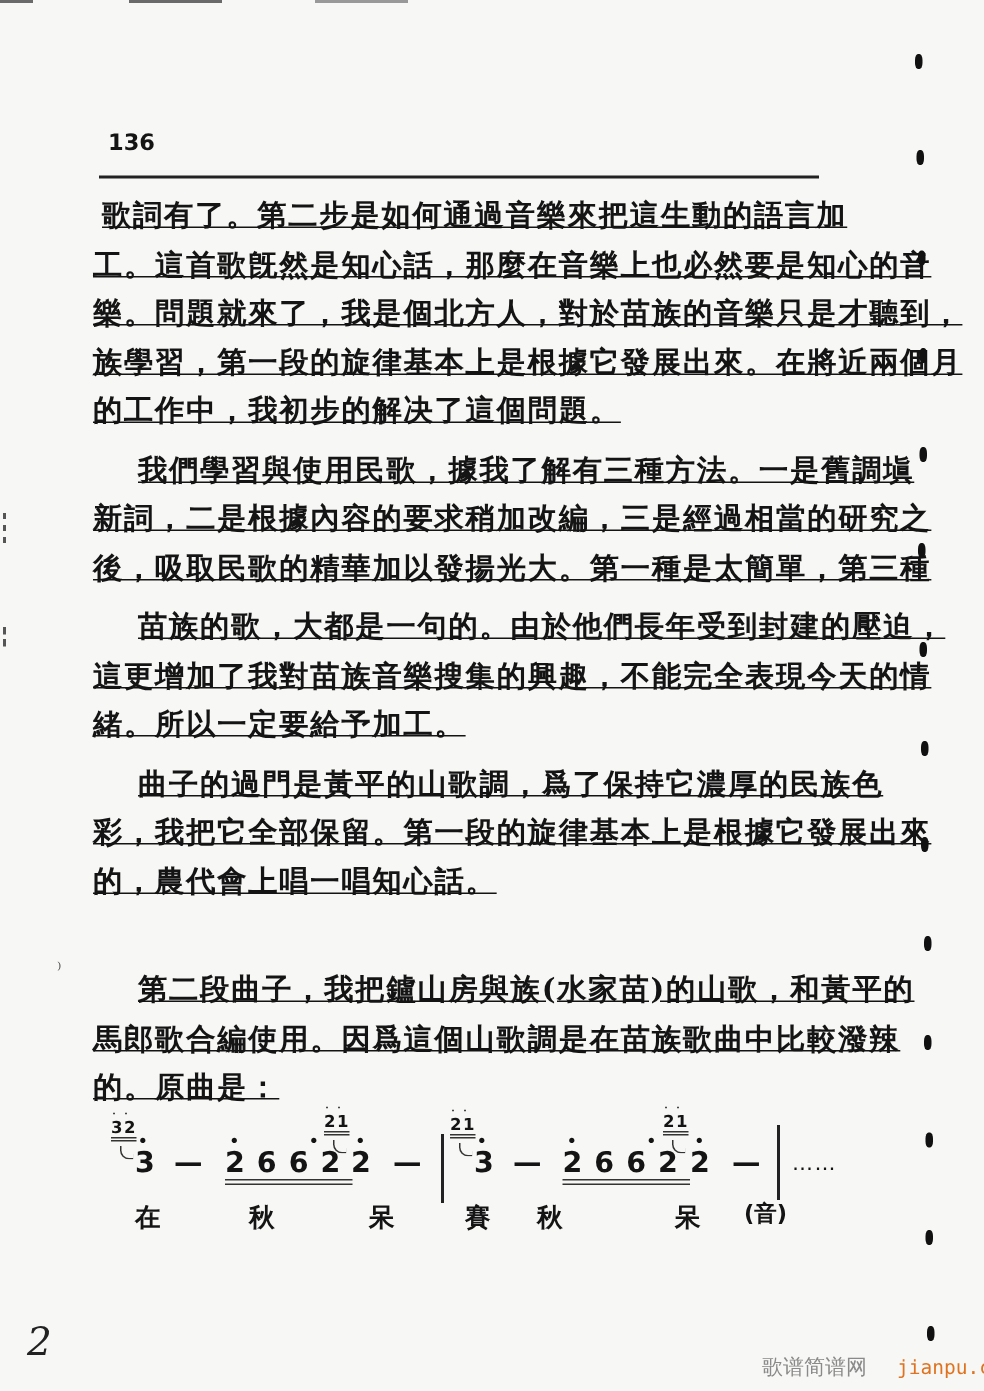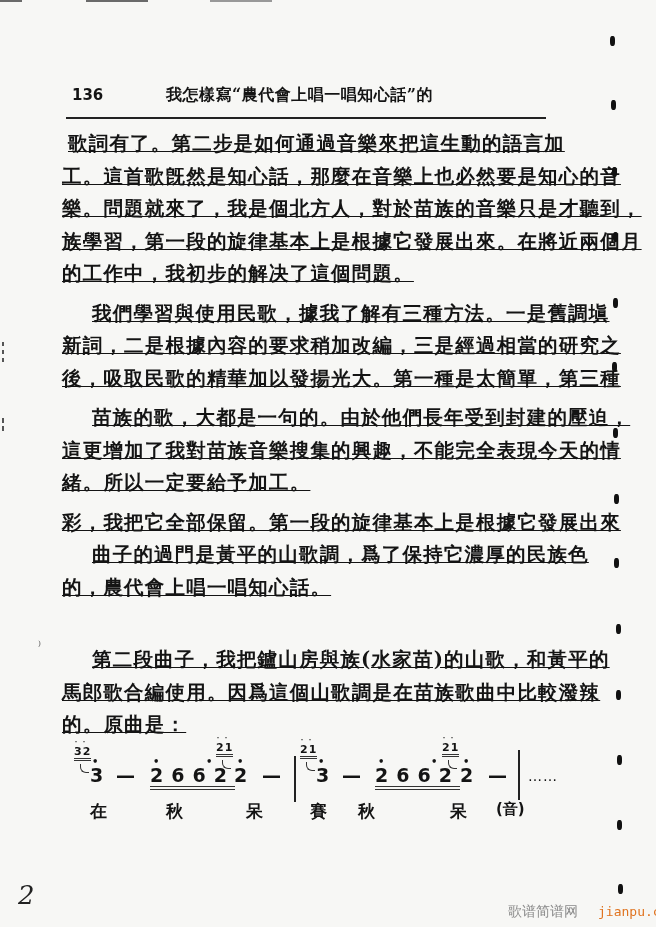--- a/index.html
+++ b/index.html
@@ -190,21 +190,20 @@
   </style>
 </head>
 <body>
 
 <div class="top-mark" style="left:0;width:22px;"></div>
 <div class="top-mark" style="left:86px;width:62px;"></div>
 <div class="top-mark" style="left:210px;width:62px;background:#999;"></div>
 
 <div class="header">
   <span class="page-number">136</span>
-  <span class="running-title">我怎樣寫“農代會上唱一唱知心話”的</span>
 </div>
 <div class="header-rule"></div>
 
 <div class="body-text">
   <p class="para">
     <span class="line" style="padding-left:6px;">歌詞有了。第二步是如何通過音樂來把這生動的語言加</span>
     <span class="line">工。這首歌旣然是知心話，那麼在音樂上也必然要是知心的音</span>
     <span class="line">樂。問題就來了，我是個北方人，對於苗族的音樂只是才聽到，</span>
     <span class="line">族學習，第一段的旋律基本上是根據它發展出來。在將近兩個月</span>
     <span class="line">的工作中，我初步的解决了這個問題。</span>
@@ -213,22 +212,22 @@
     <span class="line" style="padding-left:30px;">我們學習與使用民歌，據我了解有三種方法。一是舊調塡</span>
     <span class="line">新詞，二是根據內容的要求稍加改編，三是經過相當的研究之</span>
     <span class="line">後，吸取民歌的精華加以發揚光大。第一種是太簡單，第三種</span>
   </p>
   <p class="para">
     <span class="line" style="padding-left:30px;">苗族的歌，大都是一句的。由於他們長年受到封建的壓迫，</span>
     <span class="line">這更增加了我對苗族音樂搜集的興趣，不能完全表現今天的情</span>
     <span class="line">緒。所以一定要給予加工。</span>
   </p>
   <p class="para">
+    <span class="line" style="padding-left:30px;">曲子的過門是黃平的山歌調，爲了保持它濃厚的民族色</span>
     <span class="line">彩，我把它全部保留。第一段的旋律基本上是根據它發展出來</span>
-    <span class="line" style="padding-left:30px;">曲子的過門是黃平的山歌調，爲了保持它濃厚的民族色</span>
     <span class="line">的，農代會上唱一唱知心話。</span>
   </p>
   <p class="para">
     <span class="line" style="padding-left:30px;margin-top:40px;">第二段曲子，我把鑪山房與族(水家苗)的山歌，和黃平的</span>
     <span class="line">馬郎歌合編使用。因爲這個山歌調是在苗族歌曲中比較潑辣</span>
     <span class="line">的。原曲是：</span>
   </p>
 </div>
 
 <span class="margin-mark">⁾</span>

